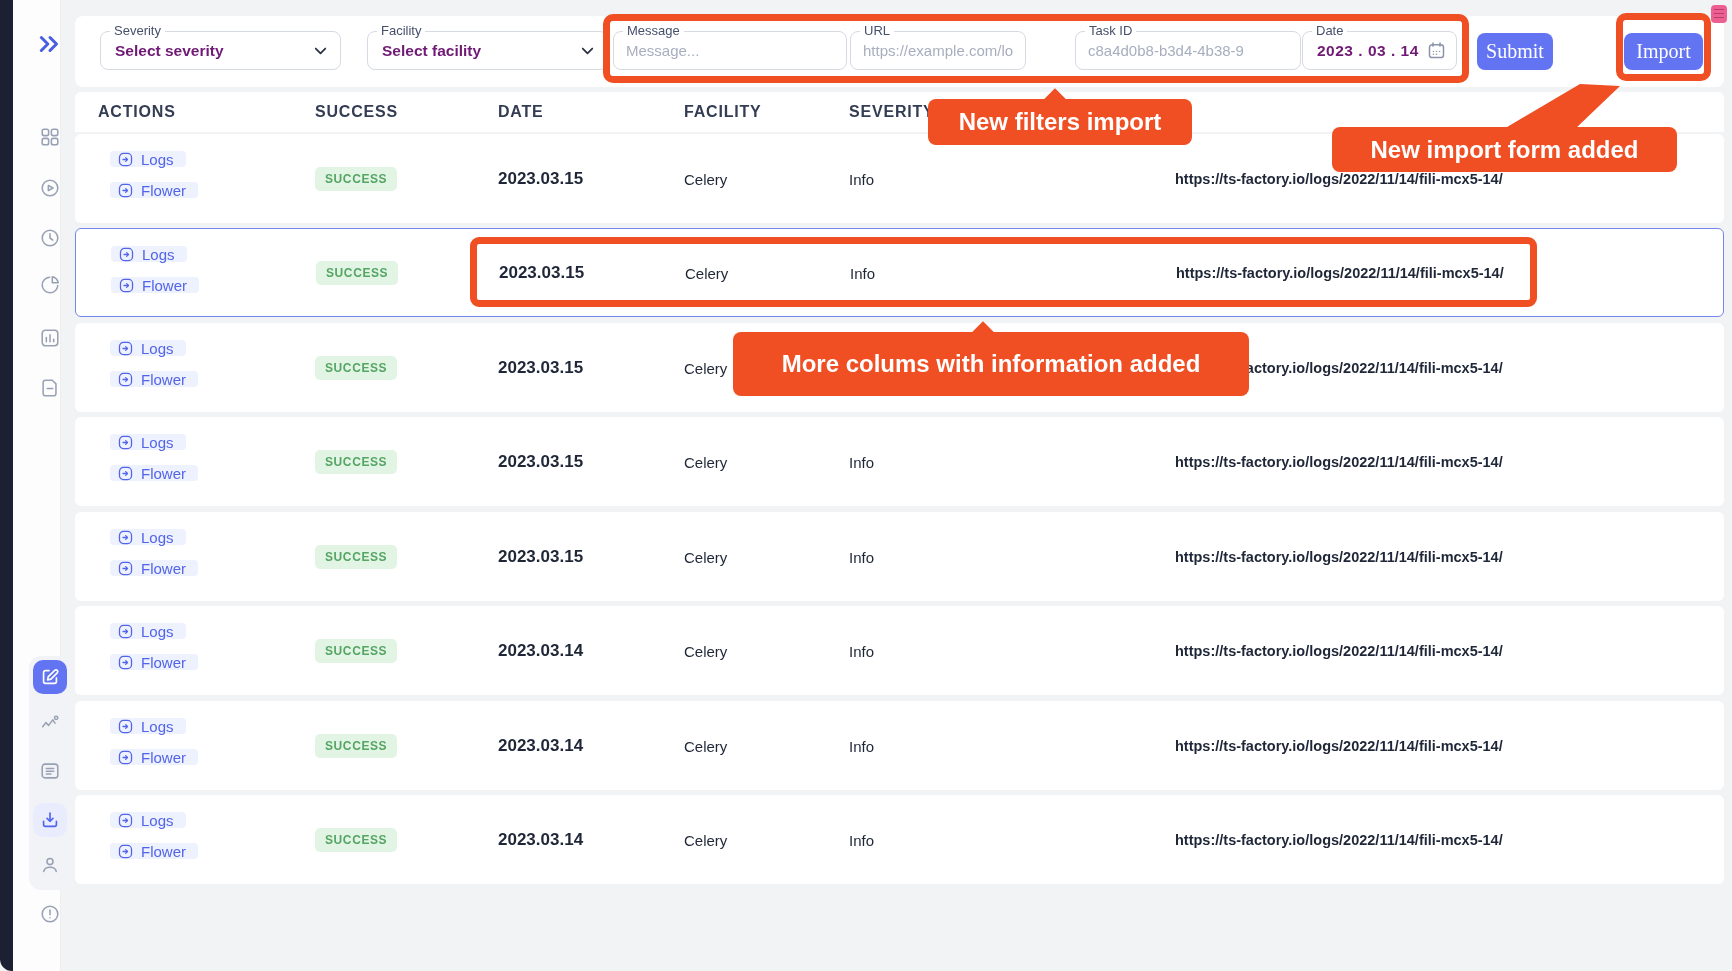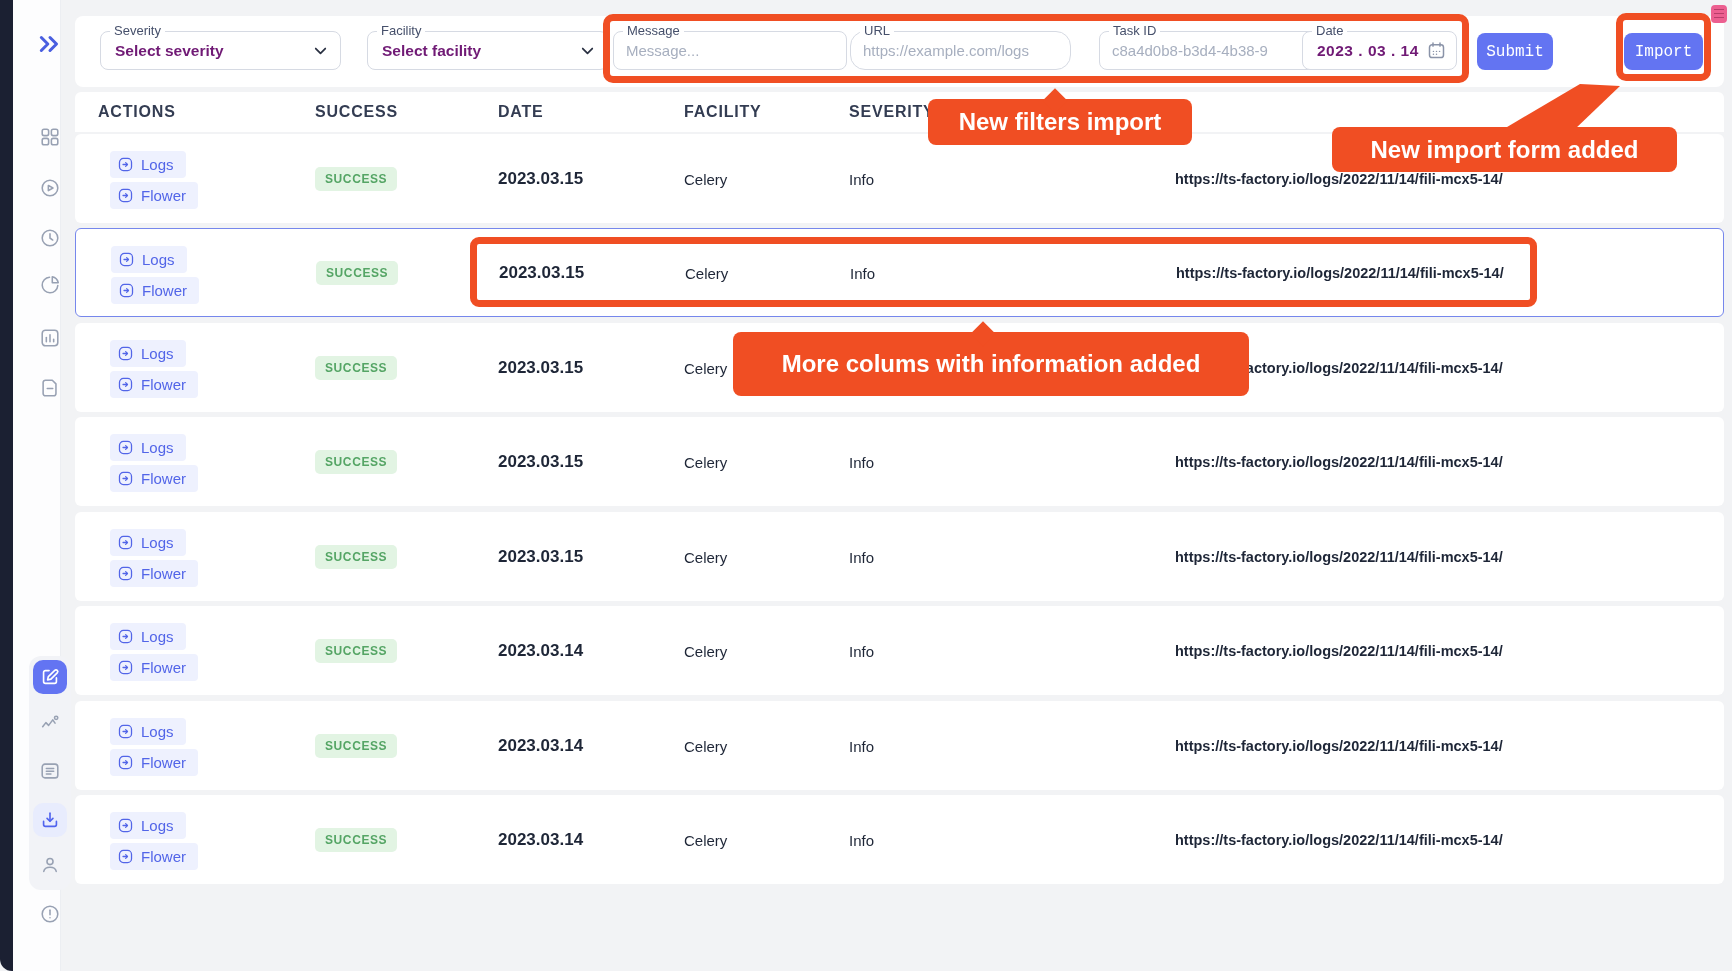--- a/index.html
+++ b/index.html
@@ -23,27 +23,27 @@
   .card { position:absolute; background:#fff; border-radius:8px; }
   #filterbar { left:75px; top:16px; width:1649px; height:71px; }
   .field { position:absolute; top:15px; height:39px; border:1px solid #D6DAE3; border-radius:8px; background:#fff; }
   .field .flabel { position:absolute; top:-9px; left:9px; background:#fff; padding:0 4px; font-size:13px; color:#46506B; line-height:16px; }
   .field .fvalue { display:block; line-height:37px; padding-left:14px; font-size:15.5px; font-weight:700; color:#701a75; white-space:nowrap; overflow:hidden; }
   .field input { width:100%; height:37px; border:0; outline:0; background:transparent; padding:0 12px; font-family:"Liberation Sans",sans-serif; font-size:15px; color:#1F2736; }
   .field input::placeholder { color:#A7AFBF; opacity:1; }
   .field .chev { position:absolute; right:10px; top:9px; }
   .field .cal { position:absolute; right:9px; top:8px; }
   .btn { position:absolute; top:17px; height:37px; background:#6374F2; color:#fff; border:0; border-radius:8px;
-         font-family:Liberation Mono, monospace; font-size:16px; font-weight:500; cursor:pointer; }
+         font-family:Liberation Serif, serif; font-size:20px; font-weight:500; cursor:pointer; }
   
   #thead { left:75px; top:92px; width:1649px; height:40px; border-radius:6px 6px 0 0; }
   .hcell { position:absolute; top:50%; transform:translateY(-50%); font-size:16px; font-weight:700; letter-spacing:.8px; color:#333C52; }
   .row { position:absolute; left:75px; width:1649px; height:89px; background:#fff; border-radius:6px; }
   .row.hl { border:1.5px solid #7687EC; }
-  .pill { position:absolute; left:35px; height:27px; display:inline-flex; align-items:center; gap:7px;
+  .pill { position:absolute; left:35px; height:16px; display:inline-flex; align-items:center; gap:7px;
           background:#EEF1FE; border-radius:4px; padding:0 12px 0 7px; color:#5265E8; font-size:15px; font-weight:500; cursor:pointer; }
   .pill svg { width:17px; height:17px; }
   .badge { position:absolute; left:240px; top:50%; transform:translateY(-50%); background:#E2F4E3; color:#55A565;
            font-size:12px; font-weight:700; letter-spacing:.6px; padding:5px 10px; border-radius:5px; }
   .cell { position:absolute; top:50%; transform:translateY(-50%); color:#1E2637; white-space:nowrap; }
   .cell.date { left:423px; font-size:17px; font-weight:700; }
   .cell.fac  { left:609px; font-size:15px; font-weight:500; }
   .cell.sev  { left:774px; font-size:15px; font-weight:500; }
   .cell.url  { left:1100px; font-size:14.5px; font-weight:700; }
   
@@ -166,25 +166,25 @@
       <span class="flabel">Facility</span>
       <span class="fvalue">Select facility</span>
       <span class="chev"><svg width="19" height="19" viewBox="0 0 24 24" fill="none" stroke="#2A3142" stroke-width="2.2" stroke-linecap="round" stroke-linejoin="round">
             <path d="M6 9.5l6 6 6-6"></path>
           </svg></span>
     </div>
     <div class="field" style="left:538px; width:234px;">
       <span class="flabel">Message</span>
       <input type="text" placeholder="Message..." style="">
     </div>
-    <div class="field" style="left:775px; width:221px;border-radius:15px;">
+    <div class="field" style="left:775px; width:176px;">
       <span class="flabel">URL</span>
       <input type="text" placeholder="https://example.com/logs" style="">
     </div>
-    <div class="field" style="left:1024px; width:226px;">
+    <div class="field" style="left:1000px; width:226px;">
       <span class="flabel">Task ID</span>
       <input type="text" placeholder="c8a4d0b8-b3d4-4b38-9" style="">
     </div>
     <div class="field" style="left:1227px; width:155px;">
       <span class="flabel">Date</span>
       <span class="fvalue" style="font-weight:700; letter-spacing:.5px;">2023 . 03 . 14</span>
       <span class="cal">
         <svg width="21" height="21" viewBox="0 0 24 24" fill="none" stroke="#8A93A8" stroke-width="1.7" stroke-linecap="round">
             <rect x="4" y="5.5" width="16" height="14.5" rx="3"></rect>
             <path d="M8 3.5v3.5"></path>

